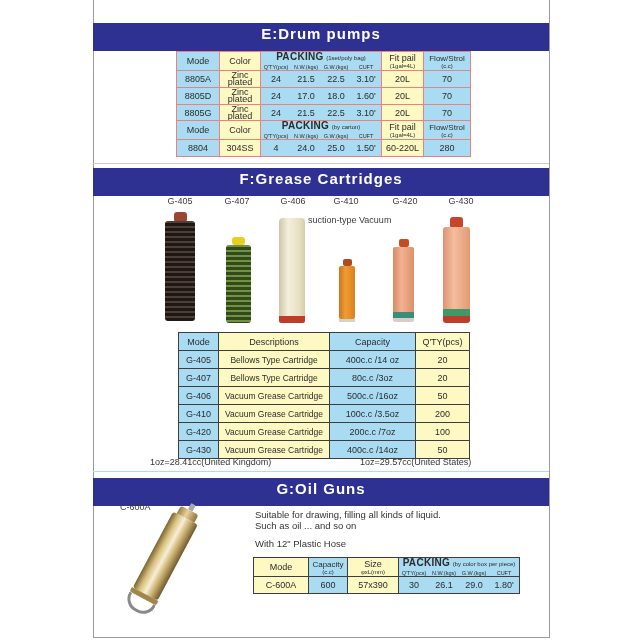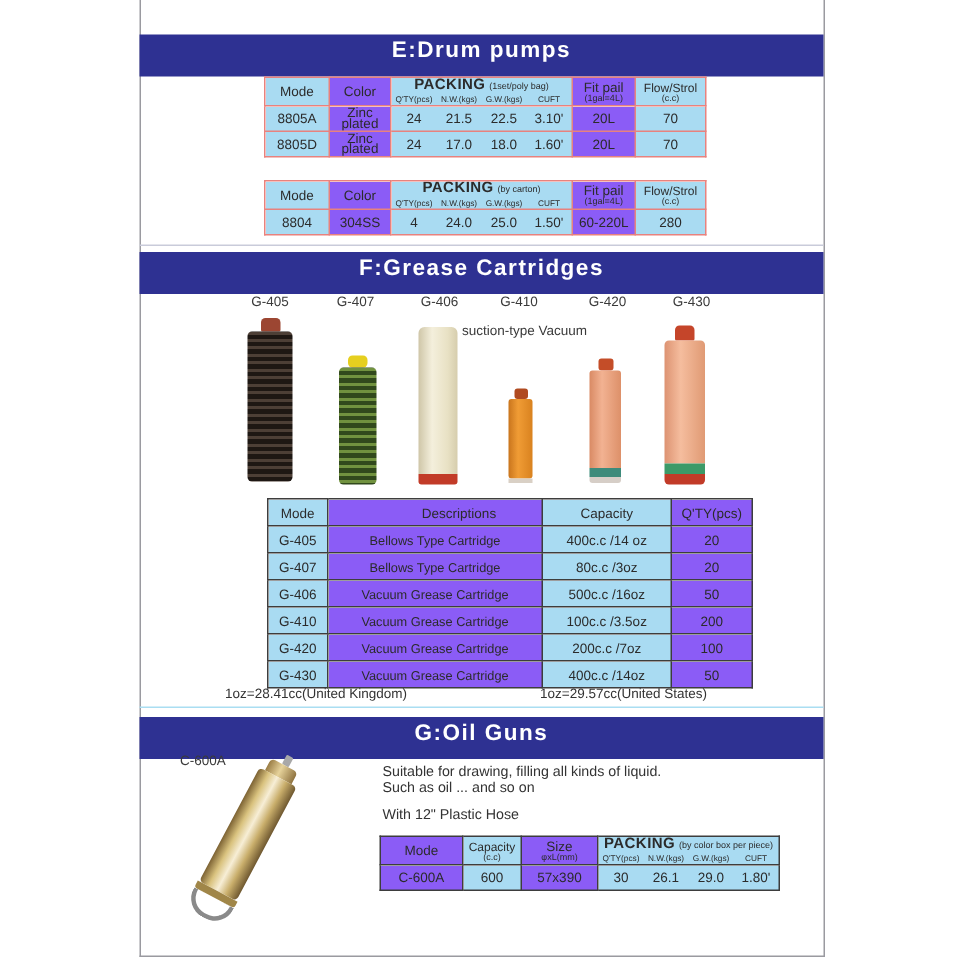--- a/index.html
+++ b/index.html
@@ -29,21 +29,21 @@
   
   table{border-collapse:collapse;table-layout:fixed;position:absolute;}
   td{padding:0;vertical-align:middle;text-align:center;overflow:hidden;}
   .etable td{border:1px solid #e8827e;font-size:9px;}
   .etable{left:176px;}
   .t1{top:51px;}
   .t2{top:120px;}
   .etable .hrow td{height:16px;}
   .etable .drow td{height:16px;}
   .blue{background:#a9dbf2;}
-  .white{background:#8b5cf6;}
+  .white{background:#fef9c3;}
   .w-mode{width:42px;}
   .w-color{width:40px;}
   .w-pack{width:120px;}
   .w-fit{width:41px;margin-left:32px;}
   .w-flow{width:46px;}
   .pack-top{line-height:9px;white-space:nowrap;}
   .pack-title{font-size:10px;font-weight:bold;letter-spacing:.3px;}
   .pack-note{font-size:6px;}
   .pack-sub{display:flex;line-height:6px;margin-top:1px;}
   .pack-sub span{flex:1;font-size:5.5px;white-space:nowrap;}
@@ -52,21 +52,21 @@
   .h-main{font-size:9px;line-height:9px;}
   .h-main-sm{font-size:8px;line-height:9px;}
   .h-note{font-size:6px;line-height:6px;}
   .cell-sm{font-size:7px;line-height:7px;}
 
   .ftable{left:178px;top:332px;}
   .ftable td{border:1px solid #3d3d3d;font-size:9px;}
   .ftable .hrow td{height:17px;}
   .ftable .drow td{height:17px;}
   .fw-mode{width:39px;}
-  .fw-desc{width:110px;padding-left:32px;}
+  .fw-desc{width:110px;}
   .fw-cap{width:85px;}
   .fw-qty{width:53px;}
   .ftable .desc{font-size:8.5px;}
 
   .gtable{left:253px;top:557px;}
   .gtable td{border:1px solid #3d3d3d;font-size:9px;}
   .gtable .hrow td{height:17px;}
   .gtable .drow td{height:16px;}
   .gw-mode{width:54px;}
   .gw-cap{width:38px;}
@@ -183,20 +183,34 @@
           <div class="packvals">
       <span>24</span>
       <span>17.0</span>
       <span>18.0</span>
       <span>1.60'</span>
     </div>
         </td>
     <td class="white">20L</td>
     <td class="blue">70</td>
   </tr>
+  <tr class="drow">
+    <td class="blue">8805G</td>
+    <td class="white cell-sm">Zinc plated</td>
+    <td class="blue">
+          <div class="packvals">
+      <span>24</span>
+      <span>21.5</span>
+      <span>22.5</span>
+      <span>3.10'</span>
+    </div>
+        </td>
+    <td class="white">20L</td>
+    <td class="blue">70</td>
+  </tr>
 </tbody>
   </table>
 
 <table class="etable t2">
   <tbody>
       <tr class="hrow">
     <td class="blue w-mode">Mode</td>
     <td class="white w-color">Color</td>
     <td class="blue w-pack">
       <div class="pack-top"><span class="pack-title">PACKING</span> <span class="pack-note">(by carton)</span></div>

